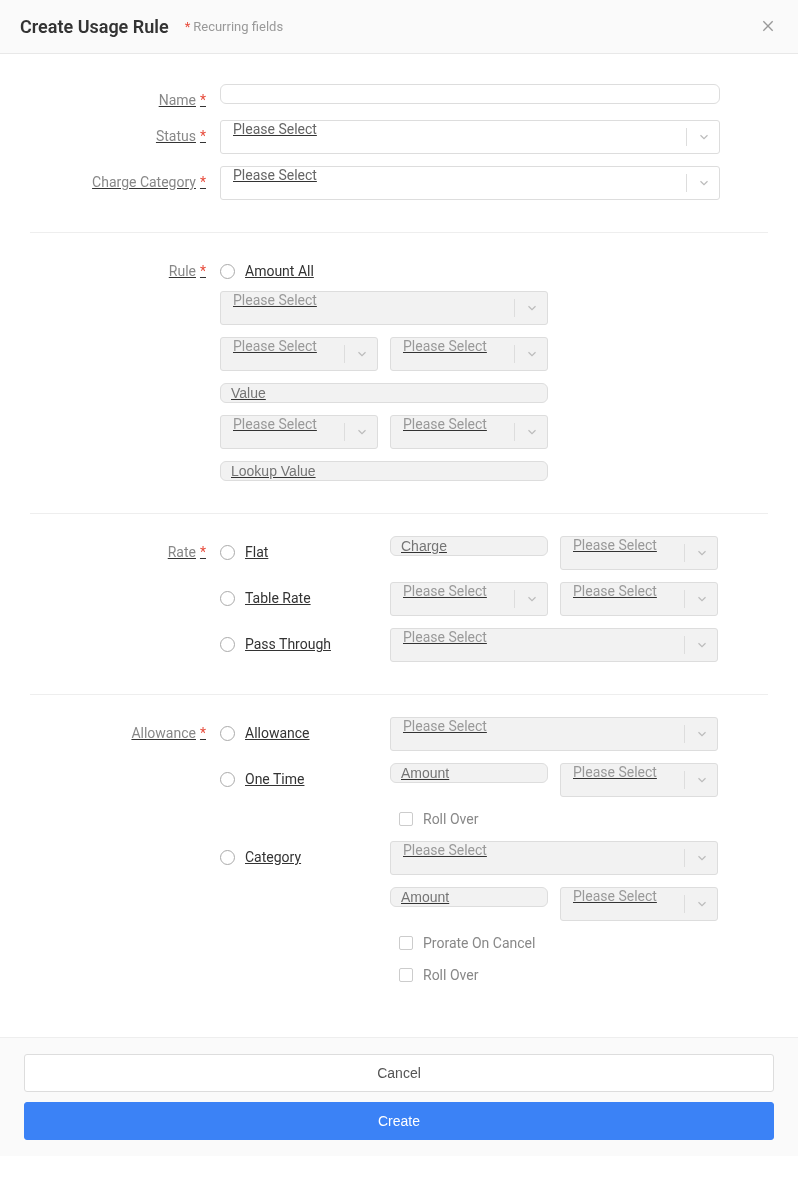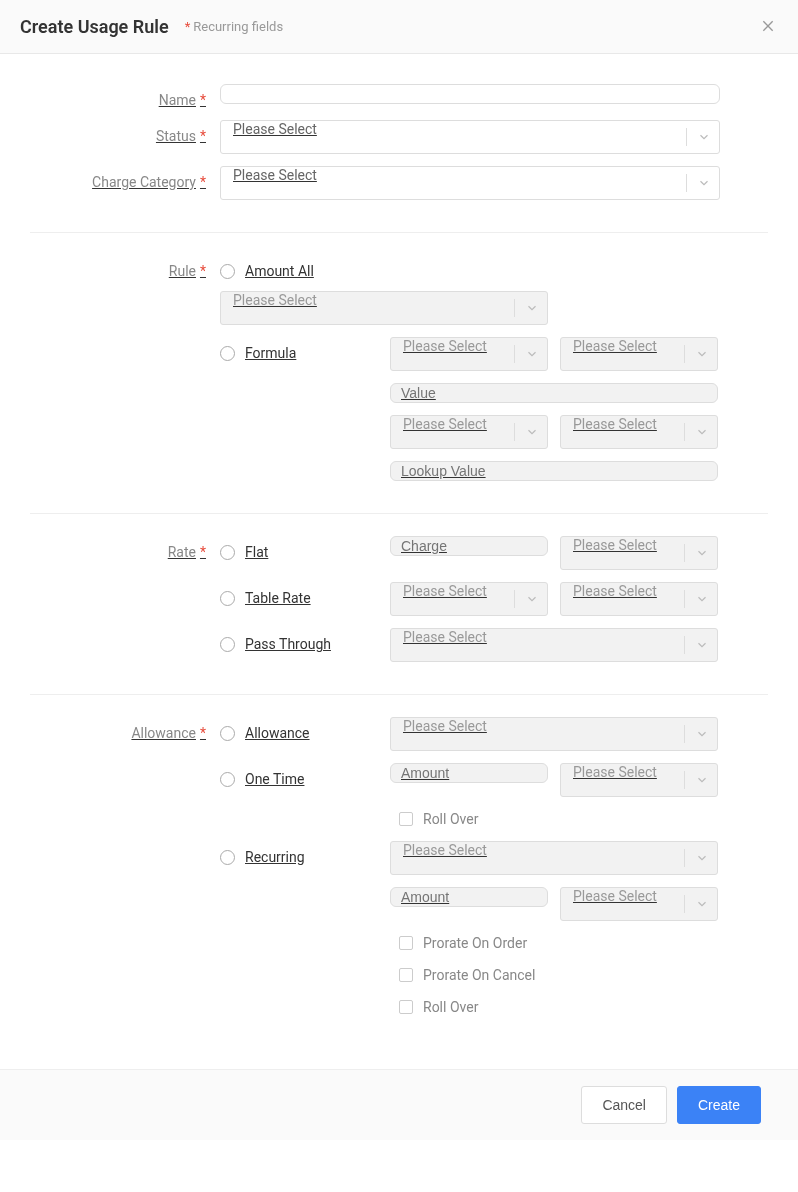--- a/index.html
+++ b/index.html
@@ -152,24 +152,25 @@
   .checkbox-label { color: #888; }
   .field-row {
     display: flex;
     gap: 12px;
   }
   .w-full { width: 328px; }
   .w-half { width: 158px; }
   .footer {
     background: #fafafa;
     border-top: 1px solid #eee;
-    padding: 16px 37px;
+    padding: 16px 24px;
     display: flex;
     justify-content: flex-end;
     gap: 10px;
+    flex-direction: column;
   }
   .btn {
     height: 38px;
     padding: 0 20px;
     border-radius: 3px;
     font-size: 14px;
     cursor: pointer;
     border: 1px solid #ddd;
     background: #fff;
     color: #555;
@@ -249,26 +250,20 @@
           <span>Please Select</span>
           <span class="divider"></span>
           <span class="chevron"><svg viewBox="0 0 24 24">
                 <polyline points="6 9 12 15 18 9"></polyline>
               </svg></span>
         </div>
       </div>
     </div>
     <div class="row">
       <div class="label-col"></div>
-      <div class="radio-col">
-        <label class="radio">
-          <span class="radio-circle"></span>
-          <span class="radio-label">Formula</span>
-        </label>
-      </div>
       <div class="input-col">
         <div class="field-row">
           <div class="select-box disabled w-half">
             <span>Please Select</span>
             <span class="divider"></span>
             <span class="chevron"><svg viewBox="0 0 24 24">
                   <polyline points="6 9 12 15 18 9"></polyline>
                 </svg></span>
           </div>
           <div class="select-box disabled w-half">
@@ -414,46 +409,40 @@
             <span class="checkbox-label">Roll Over</span>
           </label>
         </div>
       </div>
     </div>
     <div class="row">
       <div class="label-col"></div>
       <div class="radio-col">
         <label class="radio">
           <span class="radio-circle"></span>
-          <span class="radio-label">Recurring</span>
+          <span class="radio-label">Category</span>
         </label>
       </div>
       <div class="input-col">
         <div class="select-box disabled w-full">
           <span>Please Select</span>
           <span class="divider"></span>
           <span class="chevron"><svg viewBox="0 0 24 24">
                 <polyline points="6 9 12 15 18 9"></polyline>
               </svg></span>
         </div>
         <div class="field-row">
           <input class="input-text w-half" style="background: rgb(242, 242, 242); color: rgb(153, 153, 153);" disabled="" placeholder="Amount">
           <div class="select-box disabled w-half">
             <span>Please Select</span>
             <span class="divider"></span>
             <span class="chevron"><svg viewBox="0 0 24 24">
                   <polyline points="6 9 12 15 18 9"></polyline>
                 </svg></span>
           </div>
-        </div>
-        <div class="chk-indent">
-          <label class="checkbox">
-            <span class="checkbox-box"></span>
-            <span class="checkbox-label">Prorate On Order</span>
-          </label>
         </div>
         <div class="chk-indent">
           <label class="checkbox">
             <span class="checkbox-box"></span>
             <span class="checkbox-label">Prorate On Cancel</span>
           </label>
         </div>
         <div class="chk-indent">
           <label class="checkbox">
             <span class="checkbox-box"></span>

